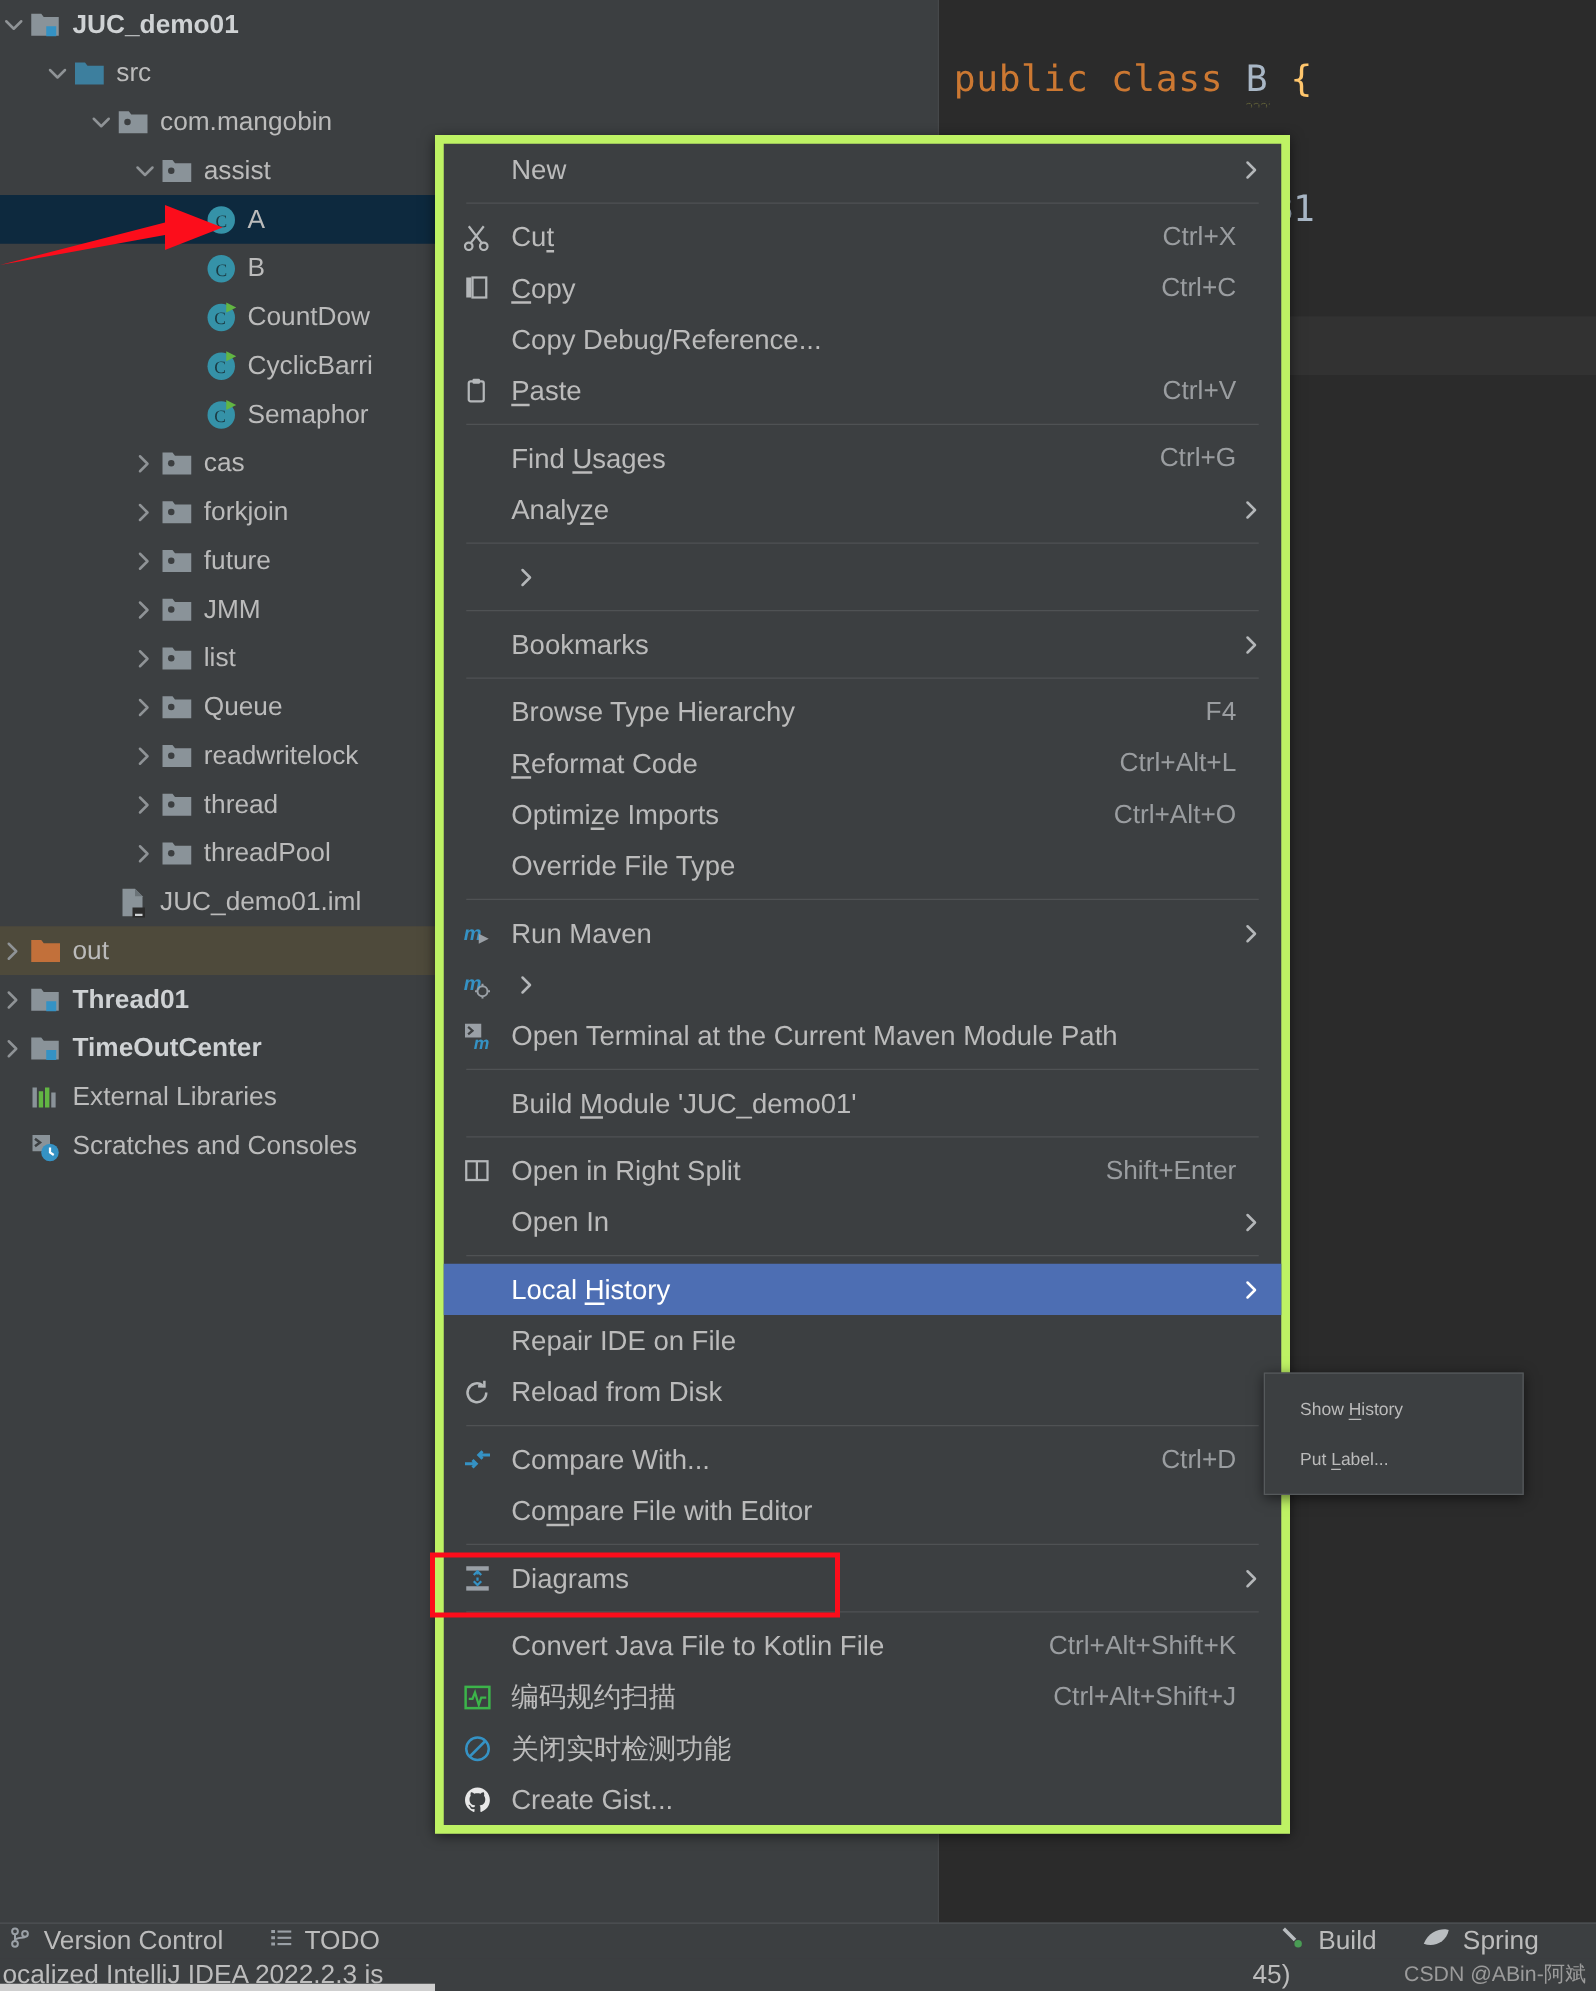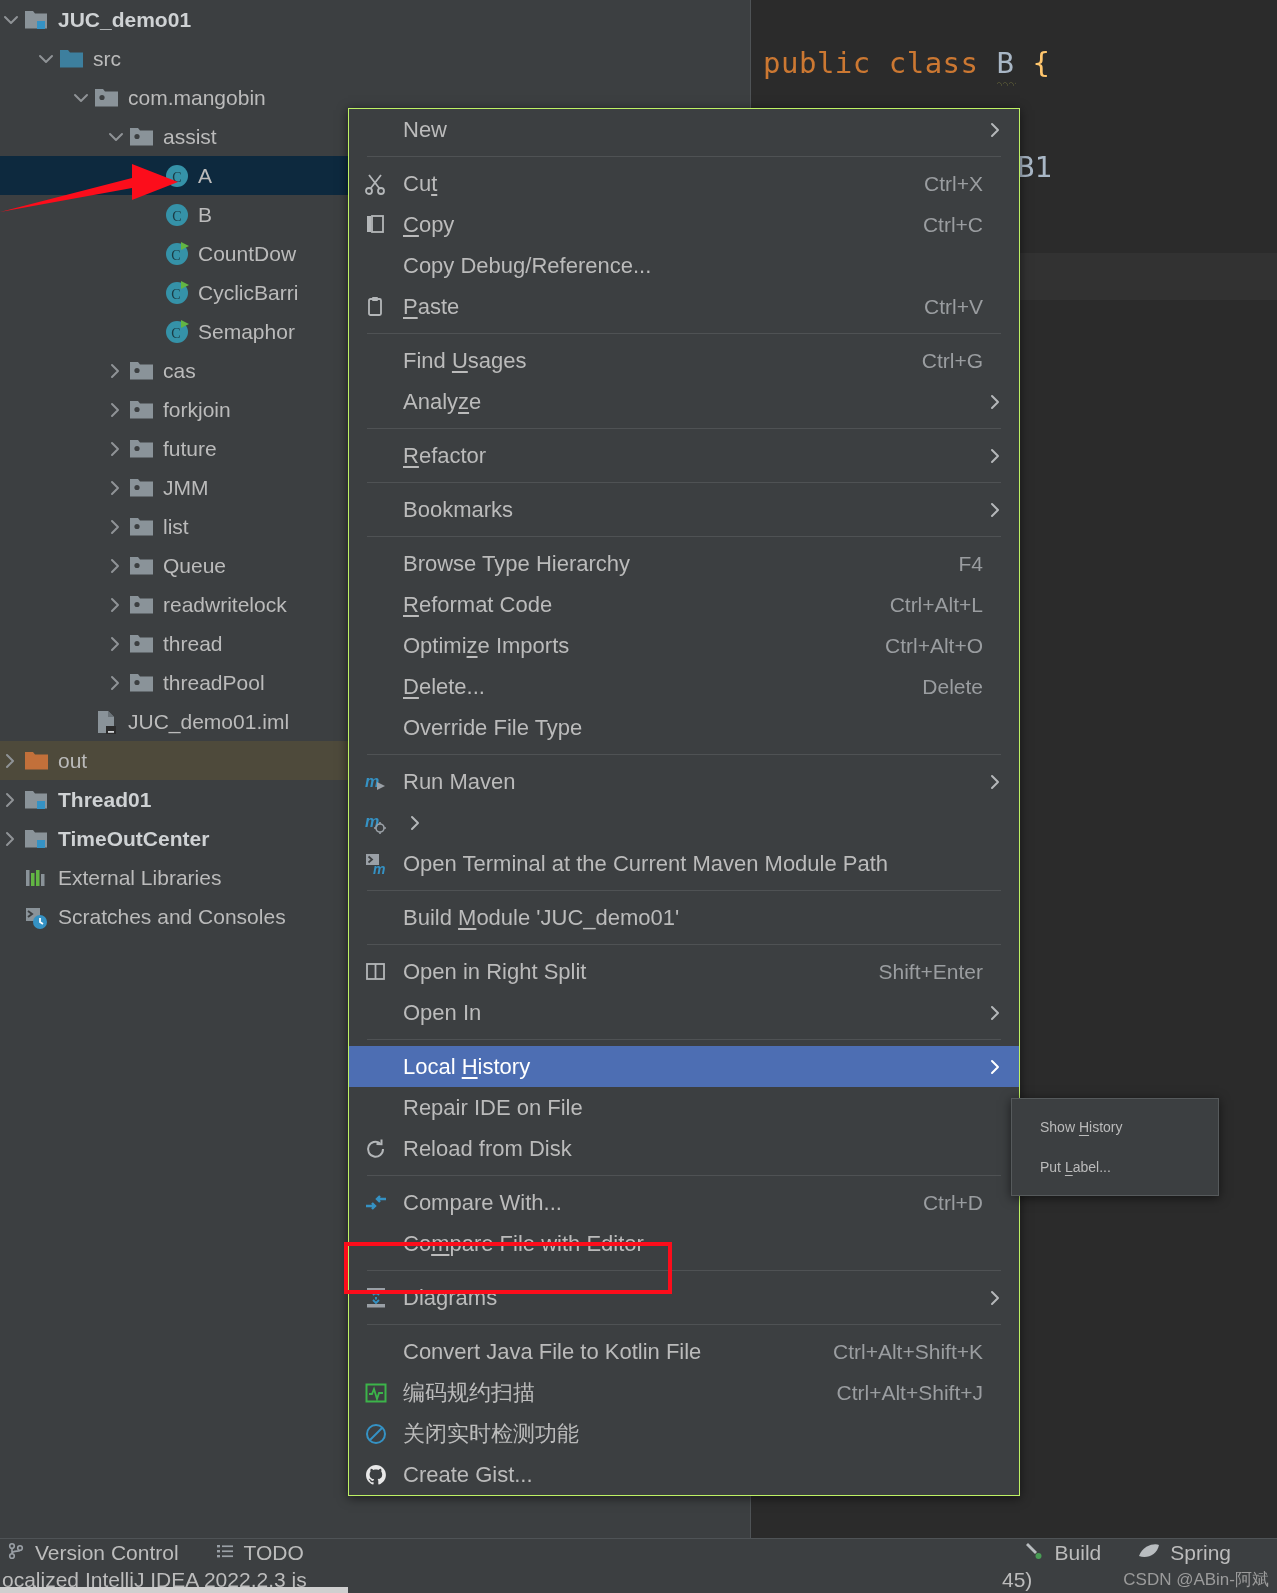--- a/index.html
+++ b/index.html
@@ -62,21 +62,21 @@
   }
   .row .arw svg{display:block;}
   .row .ico{width:30px;height:39px;flex:none;display:flex;align-items:center;justify-content:center;}
   .row .lbl{padding-left:6px;}
   .row .lbl.bold{font-weight:bold;color:#cfd2d4;}
 
   
   .ctx{
     position:absolute;left:348px;top:108px;width:670px;
     background:#3c3f41;
-    border:1px solid #bef264;
+    border:7px solid #bef264;
     box-shadow:0 2px 10px rgba(0,0,0,.55);
     z-index:40;
     font-size:22px;
   }
   .mi{
     position:relative;display:flex;align-items:center;height:41px;
     color:#bbbbbb;padding:0 14px 0 0;
   }
   .mi.hl{background:#4d6eb3;color:#ffffff;}
   .mi .mico{width:54px;flex:none;display:flex;align-items:center;justify-content:center;}
@@ -540,21 +540,20 @@
           <span class="mtext">Analy<span class="u">z</span>e</span>
           <span class="chev">
             <svg width="18" height="18" viewBox="0 0 18 18">
               <path d="M5 3 L11 9 L5 15" fill="none" stroke="#b4b7b9" stroke-width="2" stroke-linecap="round" stroke-linejoin="round"></path>
             </svg>
           </span>
         </div>
         <div class="sep"></div>
         <div class="mi">
           <span class="mico"></span>
-          <span class="mtext"><span class="u">R</span>efactor</span>
           <span class="chev">
             <svg width="18" height="18" viewBox="0 0 18 18">
               <path d="M5 3 L11 9 L5 15" fill="none" stroke="#b4b7b9" stroke-width="2" stroke-linecap="round" stroke-linejoin="round"></path>
             </svg>
           </span>
         </div>
         <div class="sep"></div>
         <div class="mi">
           <span class="mico"></span>
           <span class="mtext">Bookmarks</span>
@@ -574,26 +573,20 @@
         <div class="mi">
           <span class="mico"></span>
           <span class="mtext"><span class="u">R</span>eformat Code</span>
           <span class="macc">Ctrl+Alt+L</span>
           <span class="chev"></span>
         </div>
         <div class="mi">
           <span class="mico"></span>
           <span class="mtext">Optimi<span class="u">z</span>e Imports</span>
           <span class="macc">Ctrl+Alt+O</span>
-          <span class="chev"></span>
-        </div>
-        <div class="mi">
-          <span class="mico"></span>
-          <span class="mtext"><span class="u">D</span>elete...</span>
-          <span class="macc">Delete</span>
           <span class="chev"></span>
         </div>
         <div class="mi">
           <span class="mico"></span>
           <span class="mtext">Override File Type</span>
           <span class="chev"></span>
         </div>
         <div class="sep"></div>
         <div class="mi">
           <span class="mico">

